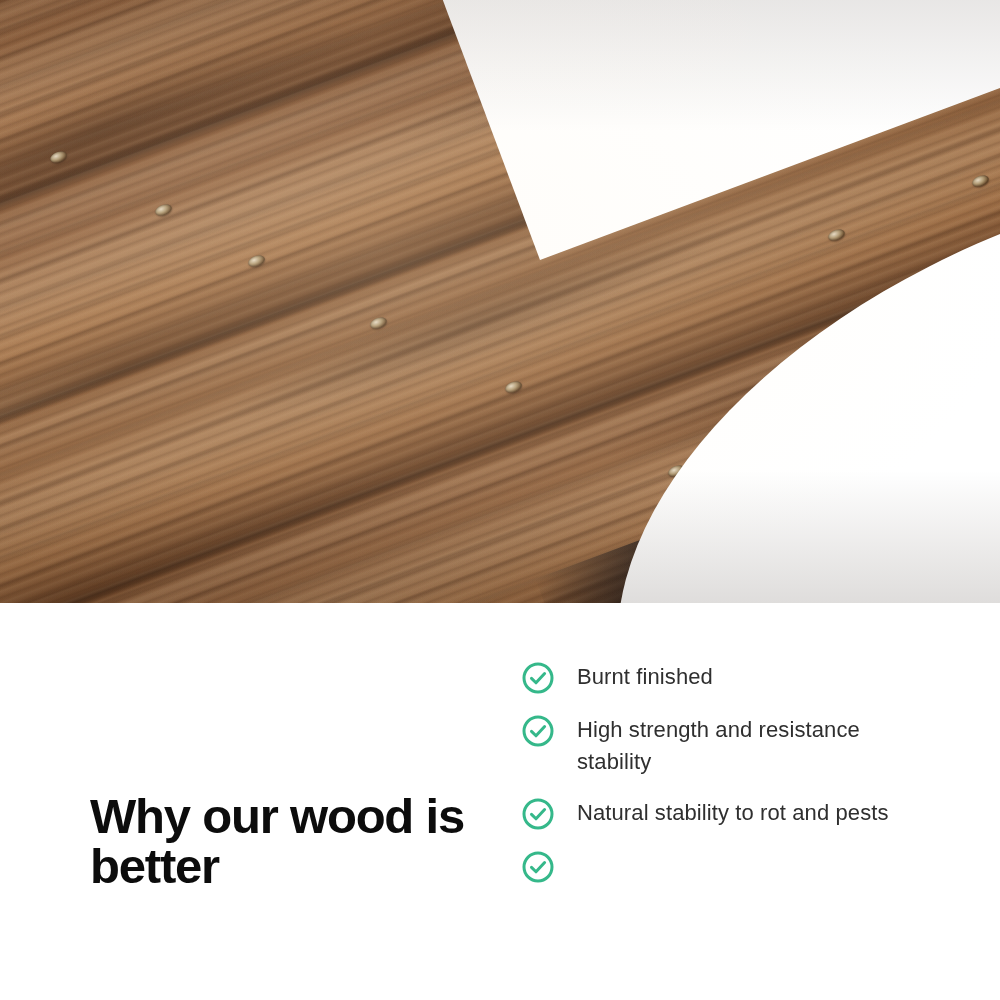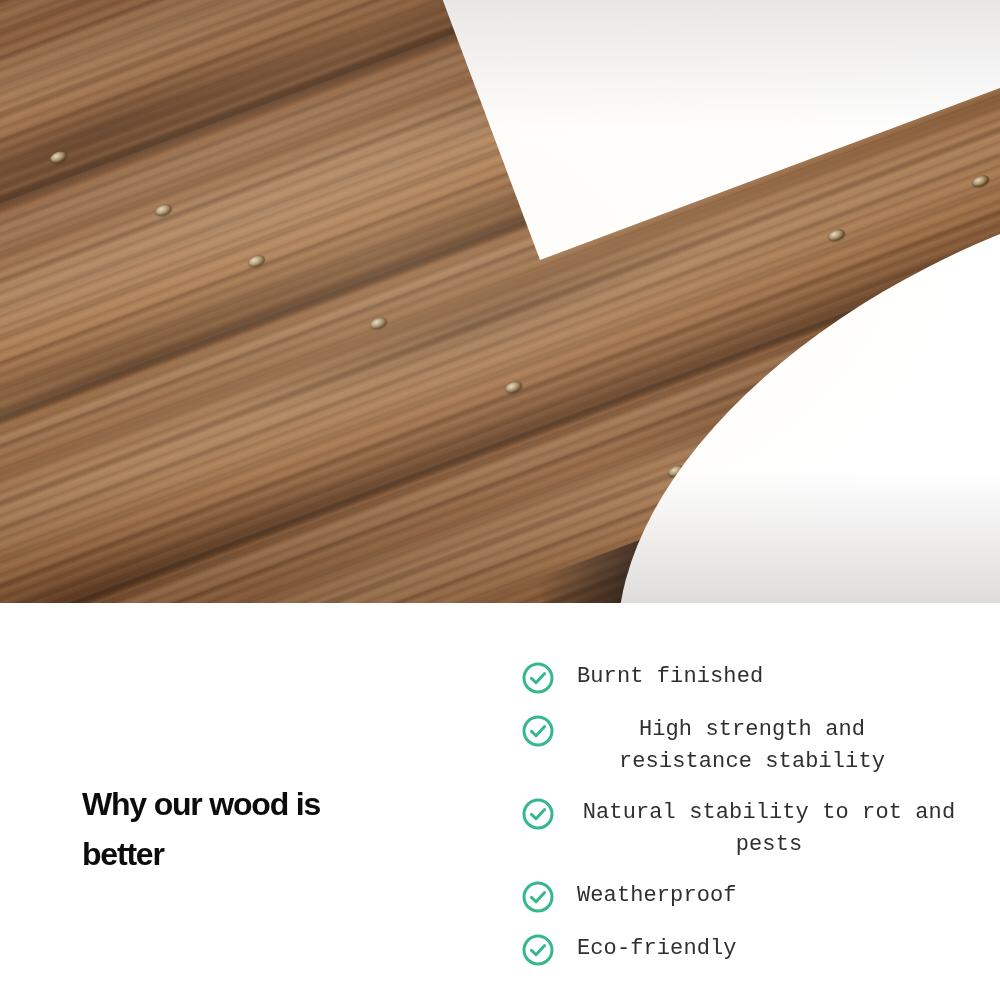--- a/index.html
+++ b/index.html
@@ -239,26 +239,26 @@
     position: absolute;
     left: 0;
     top: 603px;
     width: 1000px;
     height: 397px;
     background: #ffffff;
   }
 
   .headline {
     position: absolute;
-    left: 82px;
+    left: 90px;
     top: 155px;
     width: 400px;
     font-family: "Liberation Sans", sans-serif;
     font-weight: bold;
-    font-size: 32px;
+    font-size: 49px;
     line-height: 50px;
     letter-spacing: -1.2px;
     color: #0c0c0c;
     white-space: pre-line;
   }
 
   .features {
     position: absolute;
     left: 521px;
     top: 57px;
@@ -275,27 +275,26 @@
   .check-icon {
     flex: 0 0 auto;
     width: 34px;
     height: 34px;
     margin-right: 22px;
     margin-top: 1px;
   }
   .check-icon svg { display: block; width: 34px; height: 34px; }
 
   .feature-text {
-    font-family: Liberation Mono, monospace;
+    font-family: Liberation Sans, sans-serif;
     font-size: 22px;
     line-height: 32px;
     color: #2f2f2f;
     letter-spacing: 0.1px;
     padding-top: 1px;
-    text-align: center;
   }
 </style>
 </head>
 <body>
 
 <div id="page">
 
   <div class="photo-panel">
 
     <div class="wood-base"></div>
@@ -366,29 +365,19 @@
         <span class="feature-text">Natural stability to rot and pests</span>
       </li>
 
       <li class="feature-row">
         <span class="check-icon">
           <svg viewBox="0 0 34 34" xmlns="http://www.w3.org/2000/svg">
             <circle cx="17" cy="17" r="14" fill="none" stroke="#35b88a" stroke-width="3"></circle>
             <path d="M10.5 17.4 L15 21.8 L23.6 12.6" fill="none" stroke="#35b88a" stroke-width="3" stroke-linecap="round" stroke-linejoin="round"></path>
           </svg>
         </span>
-        <span class="feature-text">Weatherproof</span>
       </li>
 
-      <li class="feature-row">
-        <span class="check-icon">
-          <svg viewBox="0 0 34 34" xmlns="http://www.w3.org/2000/svg">
-            <circle cx="17" cy="17" r="14" fill="none" stroke="#35b88a" stroke-width="3"></circle>
-            <path d="M10.5 17.4 L15 21.8 L23.6 12.6" fill="none" stroke="#35b88a" stroke-width="3" stroke-linecap="round" stroke-linejoin="round"></path>
-          </svg>
-        </span>
-        <span class="feature-text">Eco-friendly</span>
-      </li>
 
     </ul>
   </div>
 
 </div>
 
 </body></html>

